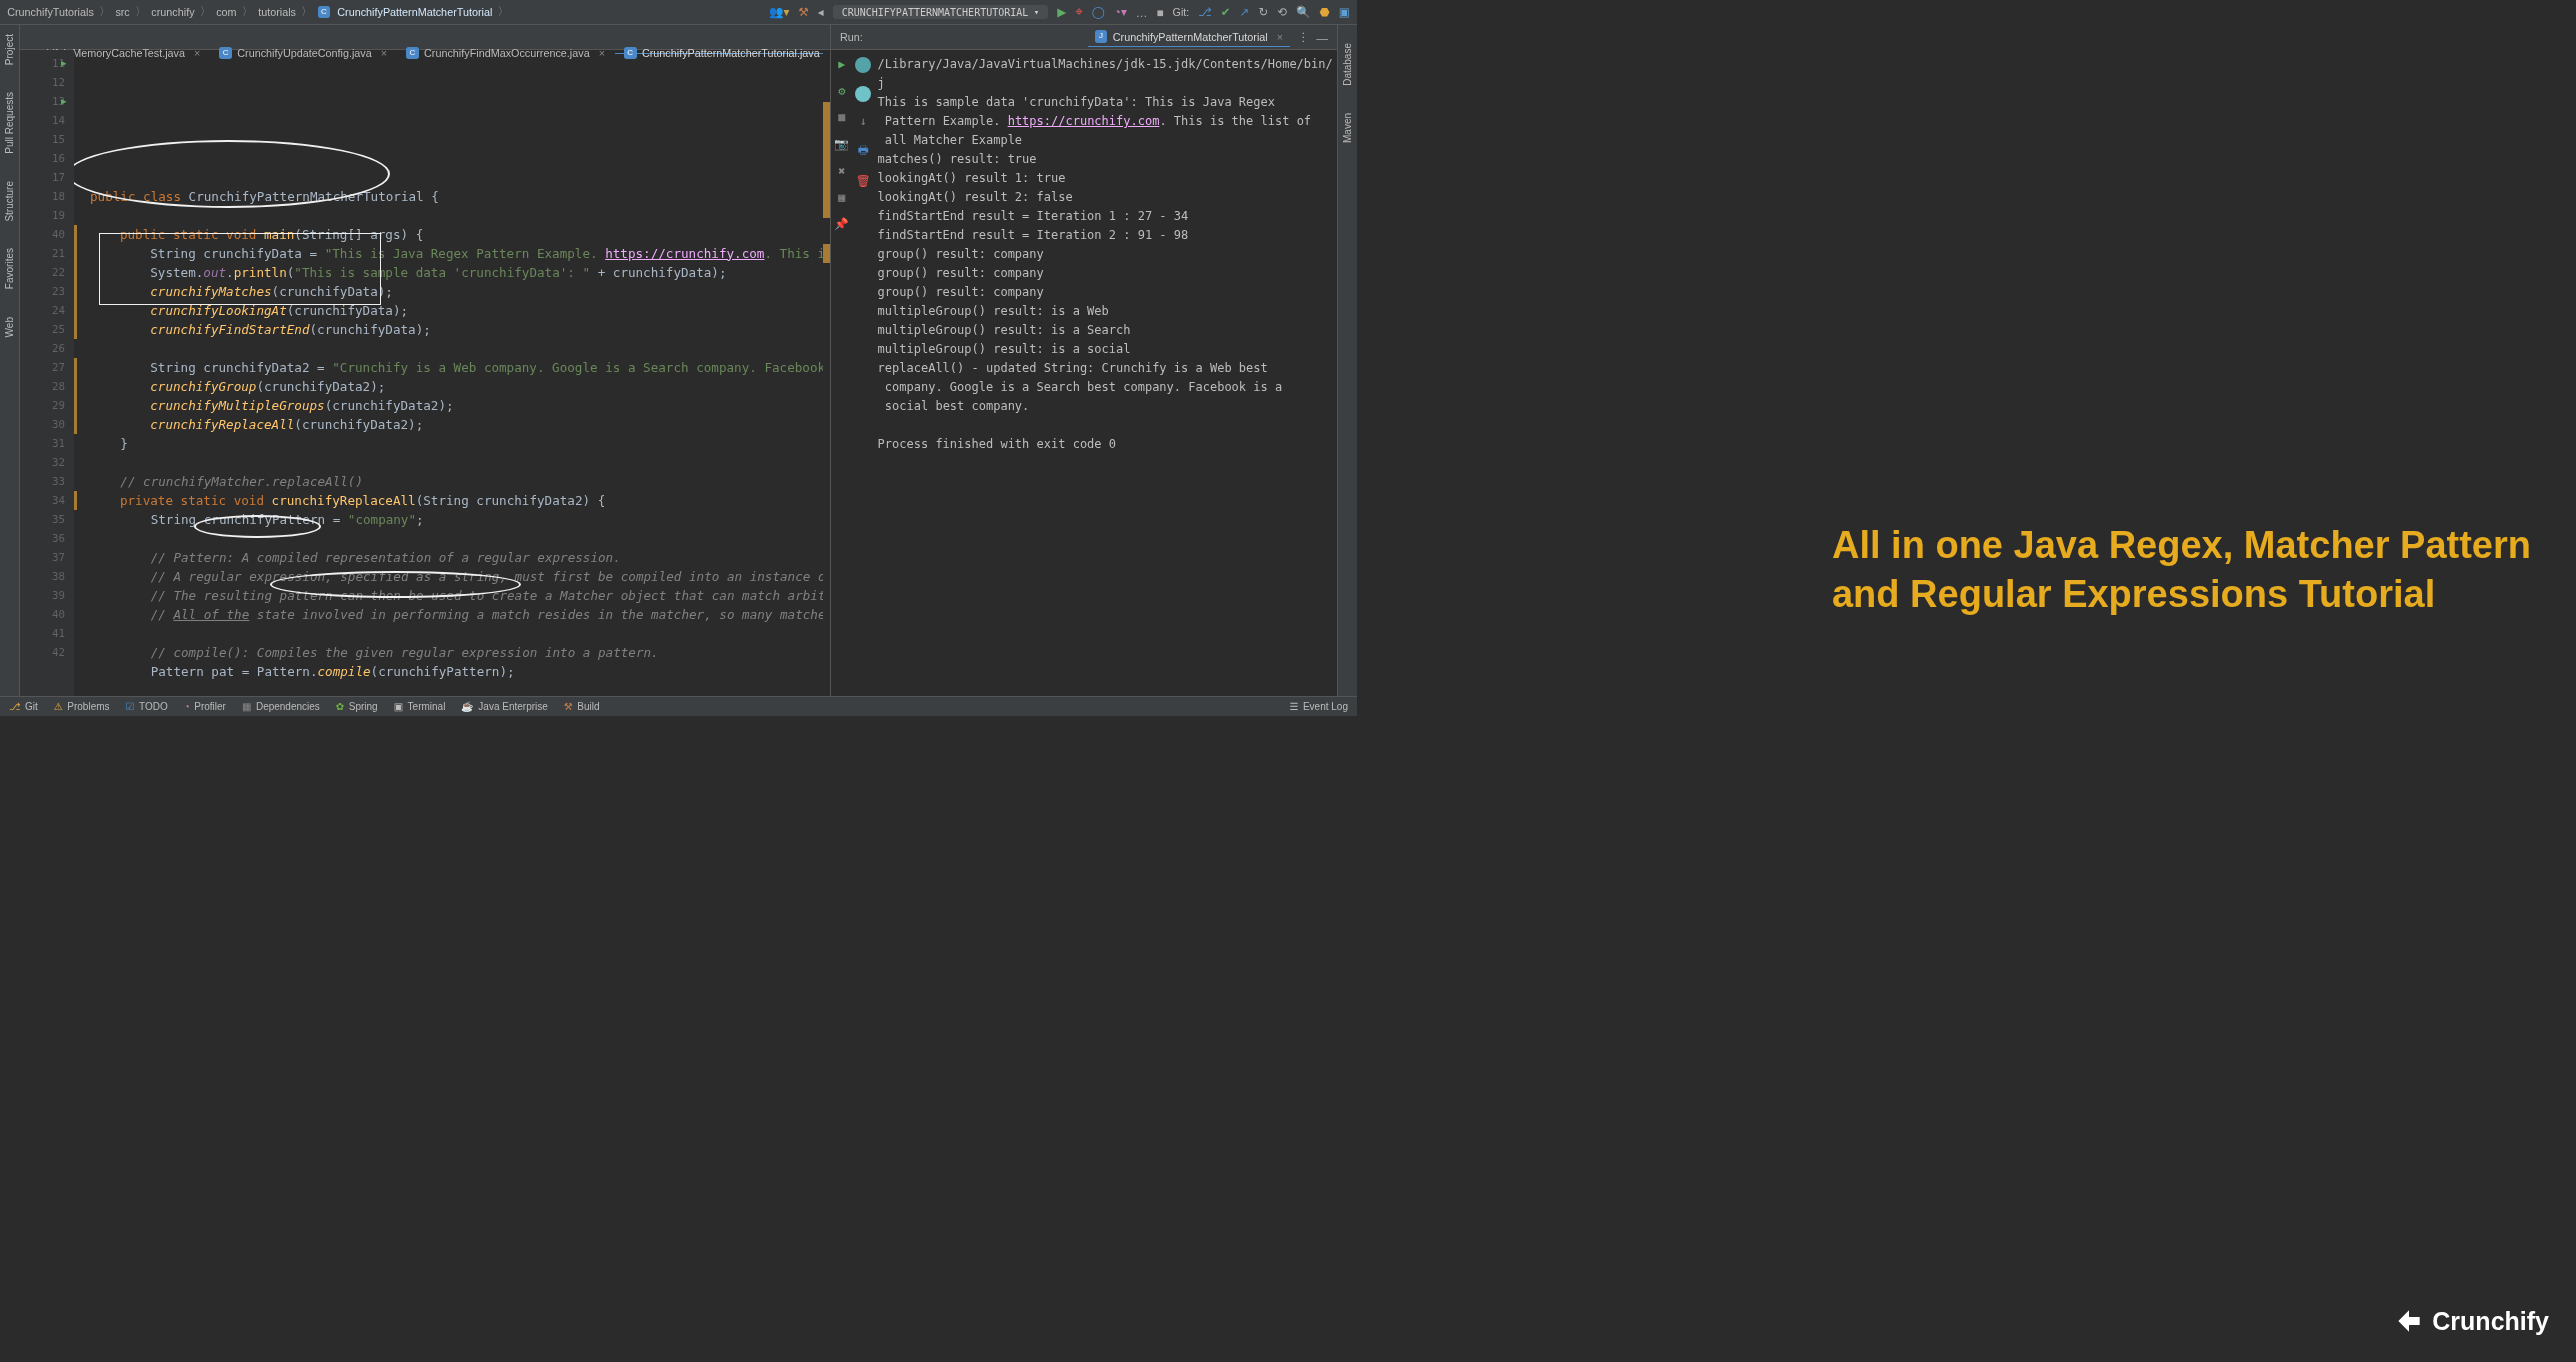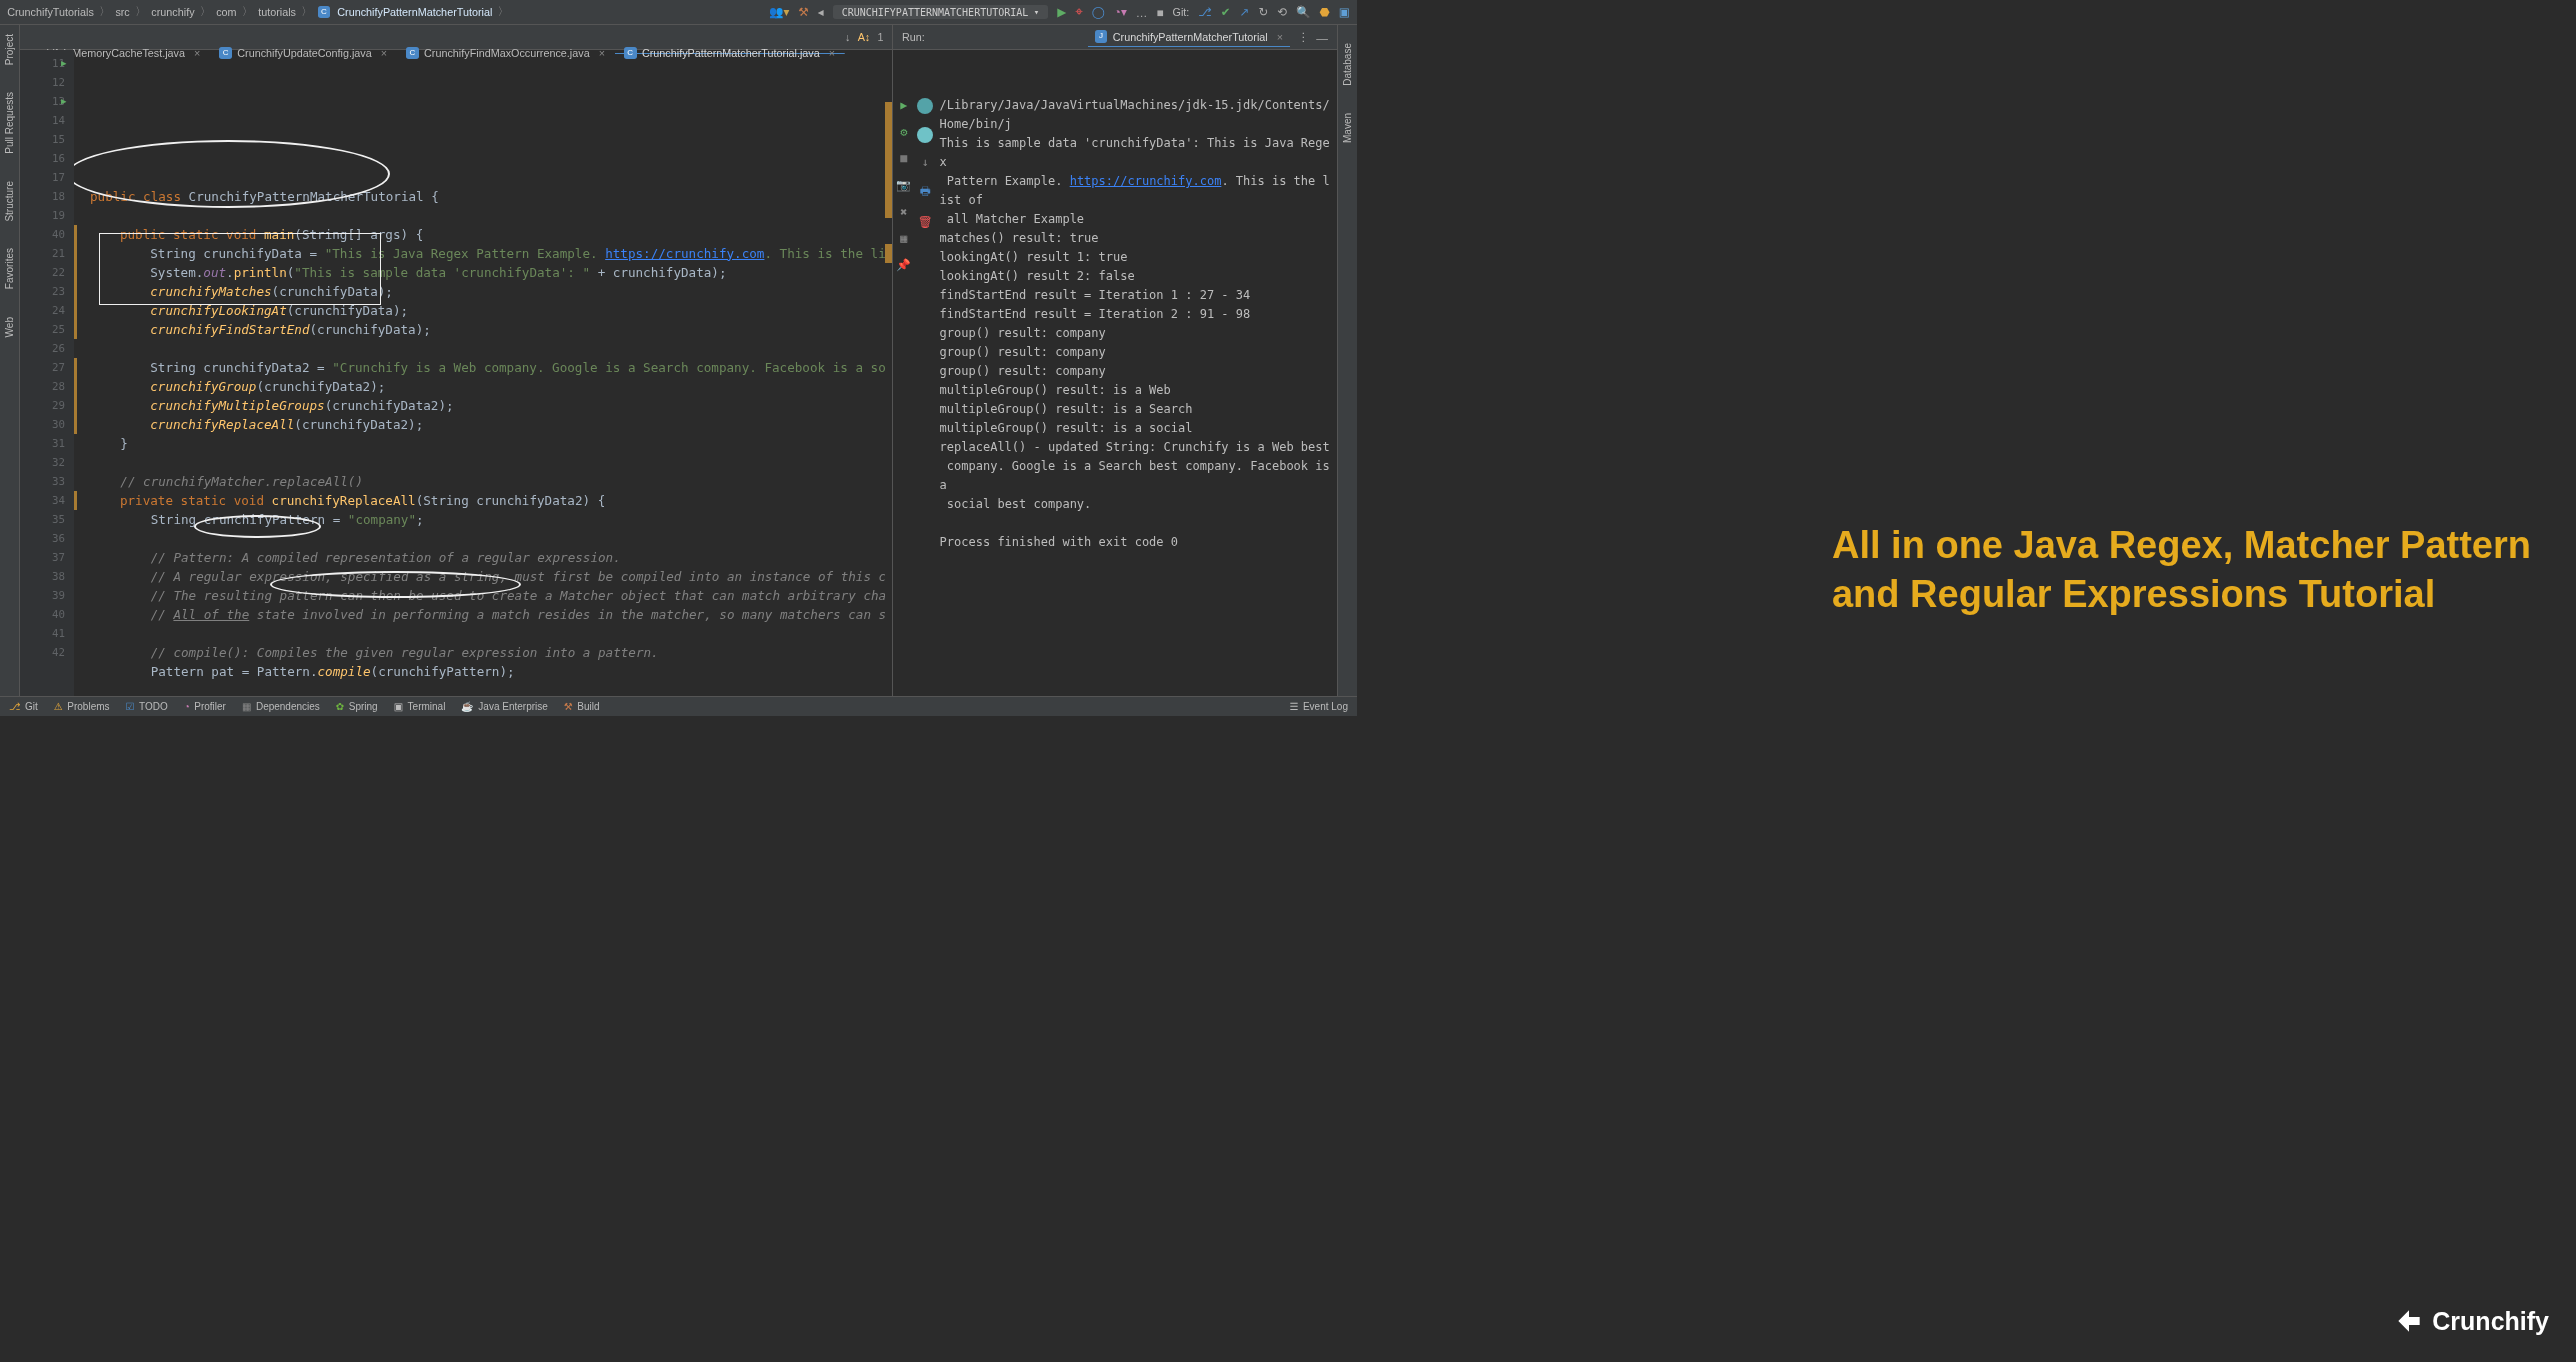--- a/index.html
+++ b/index.html
@@ -111,21 +111,21 @@
   position: relative;
   font-style: italic;
 }
 .code-area .line { font-style: normal; }
 .kw { color: #cc7832; }
 .str { color: #6a8759; }
 .com { color: #808080; font-style: italic; }
 .fn { color: #ffc66d; }
 .fn-it { color: #ffc66d; font-style: italic; }
 .cls { color: #a9b7c6; }
-.url { color: #3b82f6; text-decoration: underline; }
+.url { color: #f0abfc; text-decoration: underline; }
 .underline { text-decoration: underline; }
 .static-var { color: #9876aa; font-style: italic; }
 
 .annotation-oval {
   position: absolute;
   border: 2.7px solid #f0f0f0;
   border-radius: 50%;
   pointer-events: none;
 }
 .annotation-box {
@@ -141,26 +141,25 @@
   display: flex;
   flex-direction: column;
   align-items: center;
   padding-top: 18px;
   gap: 27px;
 }
 .minimap { width: 7.2px; background: #2b2b2b; position: relative; }
 .minimap-mark { position: absolute; width: 100%; background: #a87b32; }
 
 .run-panel {
-  width: 445px;
+  width: 507px;
   background: #2b2b2b;
   border-left: 0.9px solid #555;
   display: flex;
   flex-direction: column;
-  gap: 41px;
 }
 .run-header {
   height: 25px;
   display: flex;
   align-items: center;
   padding: 0 9px;
   background: #3c3f41;
   border-bottom: 0.9px solid #555;
   font-family: -apple-system, sans-serif;
   font-size: 10.8px;

